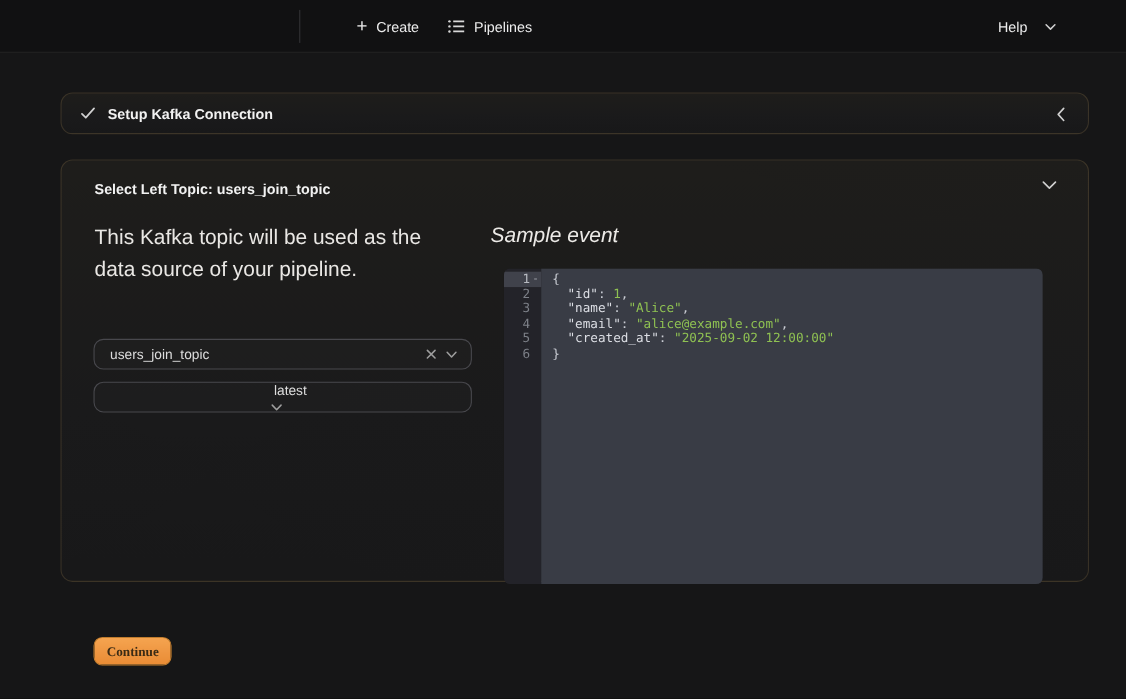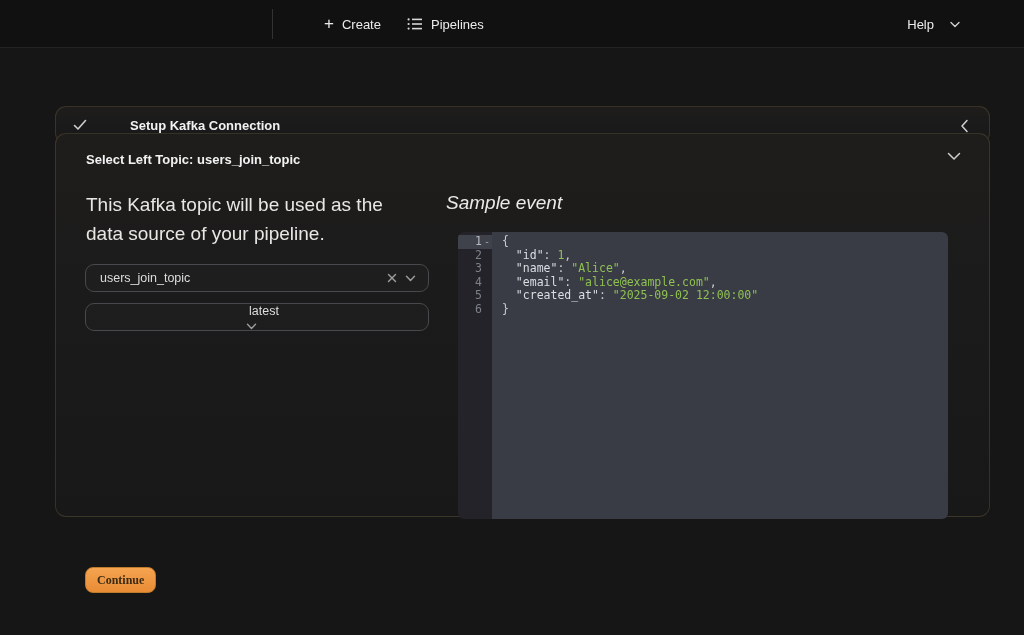--- a/index.html
+++ b/index.html
@@ -28,37 +28,37 @@
   .nav-help { left: auto; right: 64px; gap: 16px; }
   .plus-glyph { font-size: 17px; font-weight: 400; color: #e9e9e9; line-height: 1; margin-top: -1px; }
 
   
   .card {
     position: absolute; left: 55px; width: 935px;
     background: linear-gradient(180deg, #1e1d1b 0%, #1a1a1b 60%, #181819 100%);
     border: 1px solid rgba(175, 140, 85, 0.22);
     border-radius: 11px;
   }
-  .card-step { top: 106px; height: 38px; display: flex; align-items: center; cursor: pointer; gap: 32px; }
+  .card-step { top: 84px; height: 38px; display: flex; align-items: center; cursor: pointer; }
   .step-check { margin-left: 17px; display: flex; align-items: center; }
   .step-title { margin-left: 11px; color: #f2f2f2; font-size: 13px; font-weight: 700; }
   .step-chevron { position: absolute; right: 20px; top: 12px; }
 
-  .card-topic { top: 133px; height: 384px; }
+  .card-topic { top: 145px; height: 384px; }
   .topic-title { position: absolute; left: 30px; top: 18px; color: #f2f2f2; font-size: 13px; font-weight: 700; }
   .topic-chevron { position: absolute; right: 28px; top: 18px; cursor: pointer; }
   .topic-desc { position: absolute; left: 30px; top: 56px; width: 335px; color: #e9e7e4; font-size: 19px; line-height: 1.55; }
   .sample-label { position: absolute; left: 390px; top: 58px; color: #eceae7; font-size: 19px; font-style: italic; }
 
   
   .select {
     position: absolute; left: 29px; width: 344px; height: 28px;
     border: 1px solid #48484d; border-radius: 9px;
     background: rgba(255,255,255,0.015);
-    display: flex; align-items: center; cursor: pointer;
+    display: flex; align-items: center; cursor: pointer; margin-top: 32px;
   }
   .select-topic { top: 130px; }
   .select-offset { top: 169px; flex-direction: column; }
   .select-value { margin-left: 14px; color: #dddddd; font-size: 12.5px; flex: 1; }
   .select-icons { display: flex; align-items: center; gap: 8px; margin-right: 12px; }
 
   
   .editor {
     position: absolute; left: 402px; top: 98px; width: 490px; height: 287px;
     border-radius: 6px; overflow: hidden; display: flex;

